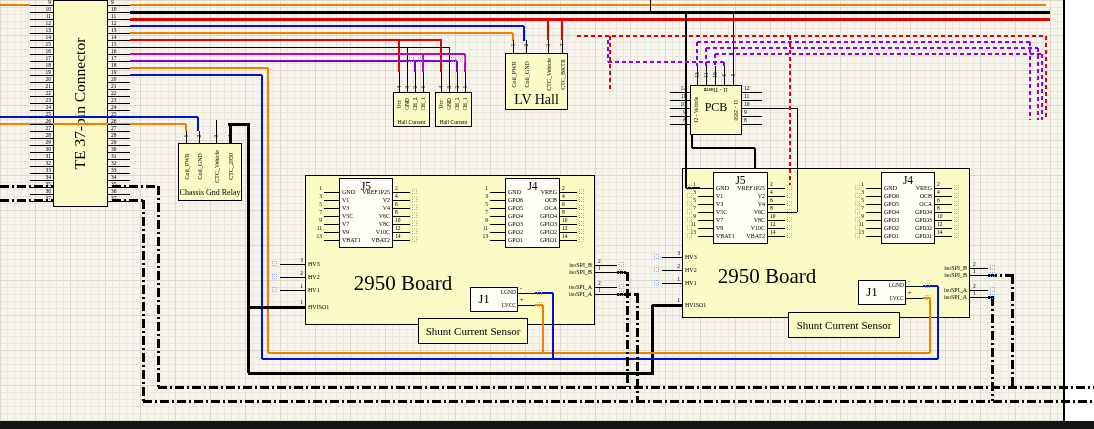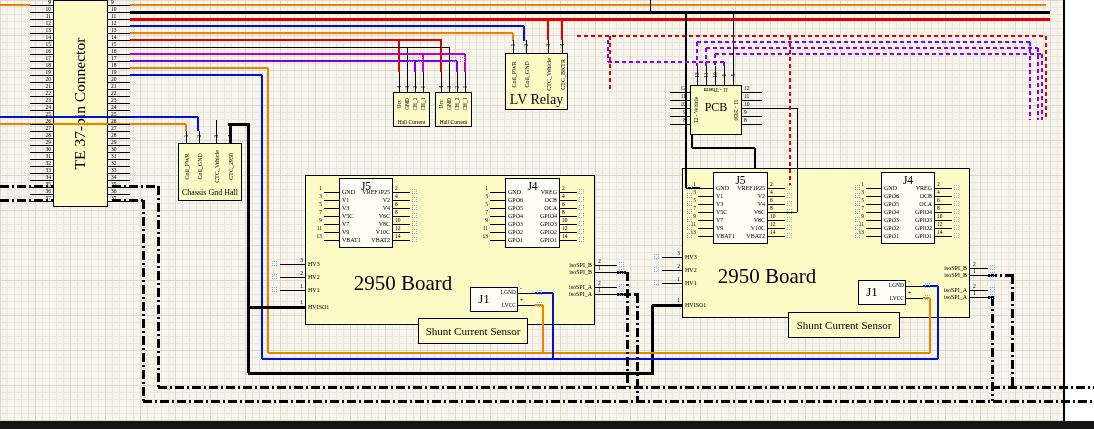--- a/index.html
+++ b/index.html
@@ -26,24 +26,24 @@
 </head>
 <body>
 
 <div id="stage">
   <div id="sheet">
 
     <div class="blk" style="left:53px;top:0;width:55px;height:207px"></div>
     <div class="lbl rv" style="left:-15px;top:95px;width:190px;text-align:center;font-size:15.5px">TE 37-pin Connector</div>
 
     <div class="blk" style="left:178px;top:143px;width:64px;height:58px"></div>
-    <div class="lbl" style="left:176px;top:189px;width:68px;text-align:center;font-size:8px">Chassis Gnd Hall</div>
+    <div class="lbl" style="left:176px;top:189px;width:68px;text-align:center;font-size:8px">Chassis Gnd Relay</div>
 
     <div class="blk" style="left:505px;top:53px;width:63px;height:57px"></div>
-    <div class="lbl" style="left:505px;top:92px;width:63px;text-align:center;font-size:14px">LV Relay</div>
+    <div class="lbl" style="left:505px;top:92px;width:63px;text-align:center;font-size:14px">LV Hall</div>
 
     <div class="blk" style="left:393px;top:92px;width:37px;height:35px"></div>
     <div class="lbl" style="left:392px;top:119px;width:39px;text-align:center;font-size:5.5px">Hall Current</div>
     <div class="blk" style="left:435px;top:92px;width:37px;height:35px"></div>
     <div class="lbl" style="left:434px;top:119px;width:39px;text-align:center;font-size:5.5px">Hall Current</div>
 
     <div class="blk" style="left:690px;top:85px;width:52px;height:50px"></div>
     <div class="lbl" style="left:690px;top:101px;width:52px;text-align:center;font-size:12px">PCB</div>
     <div class="lbl r180" style="left:692px;top:87px;width:48px;text-align:center;font-size:5.5px">11 - Therm</div>
     <div class="lbl rv" style="left:676px;top:107px;width:40px;text-align:center;font-size:5.5px">12 - Vehicle</div>

